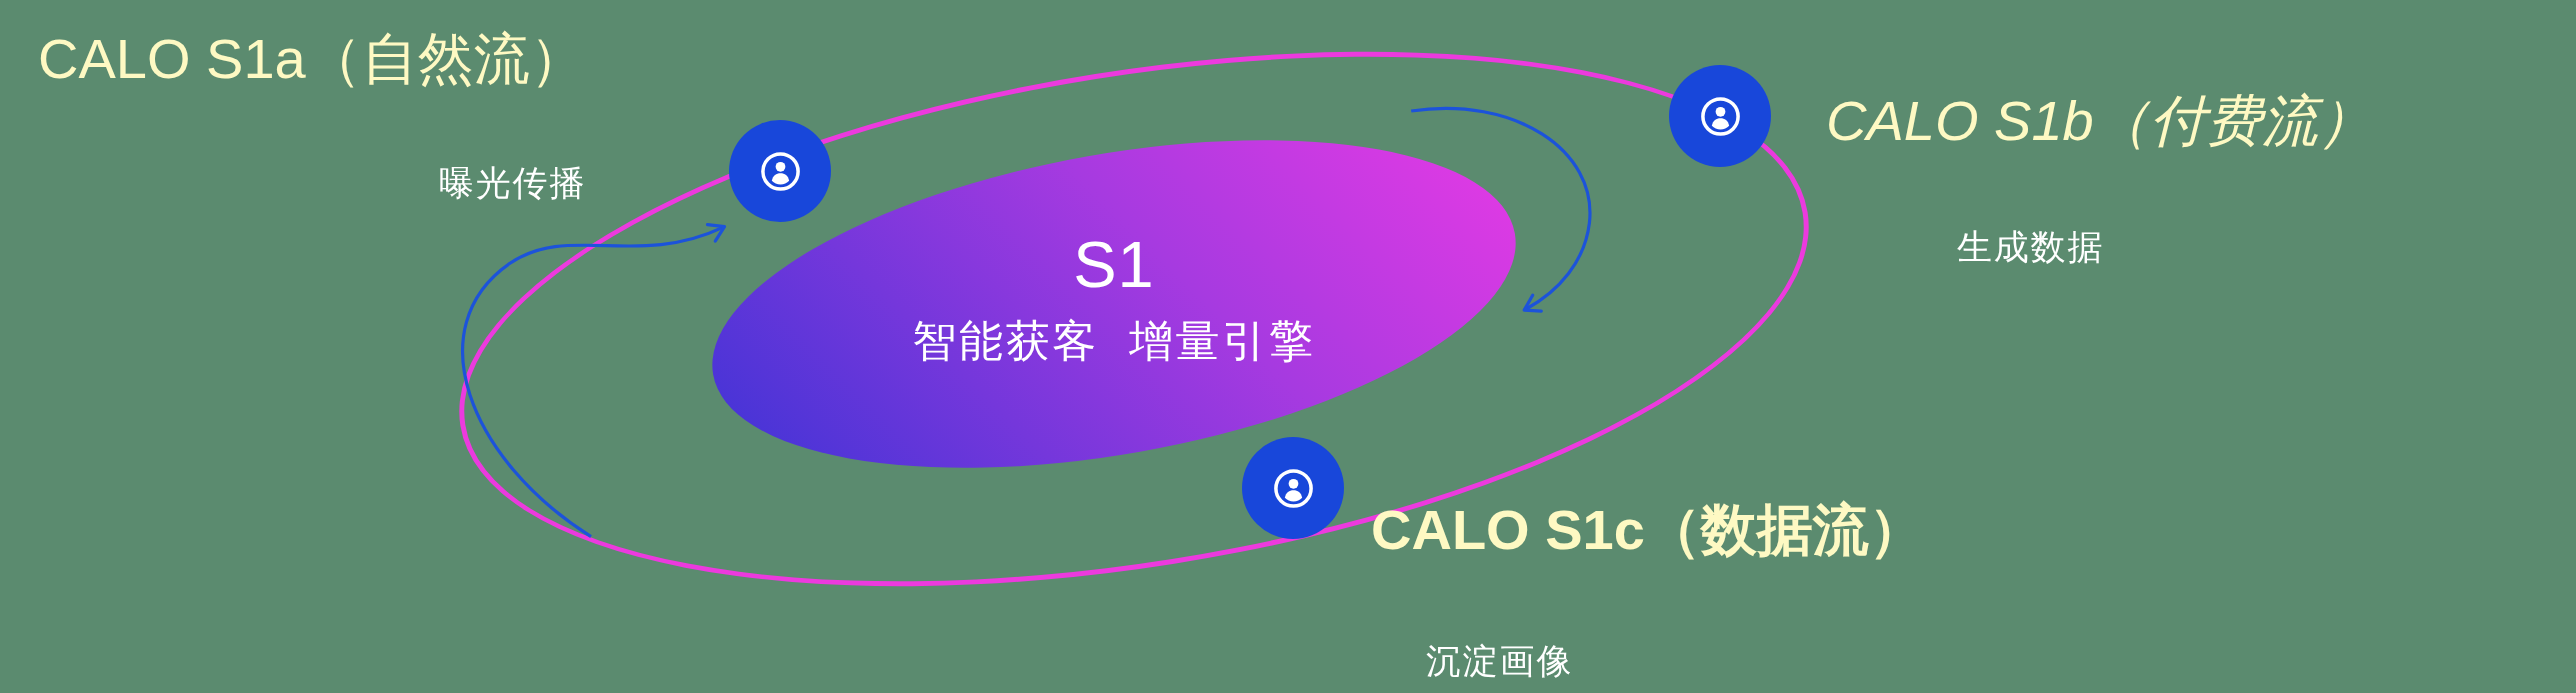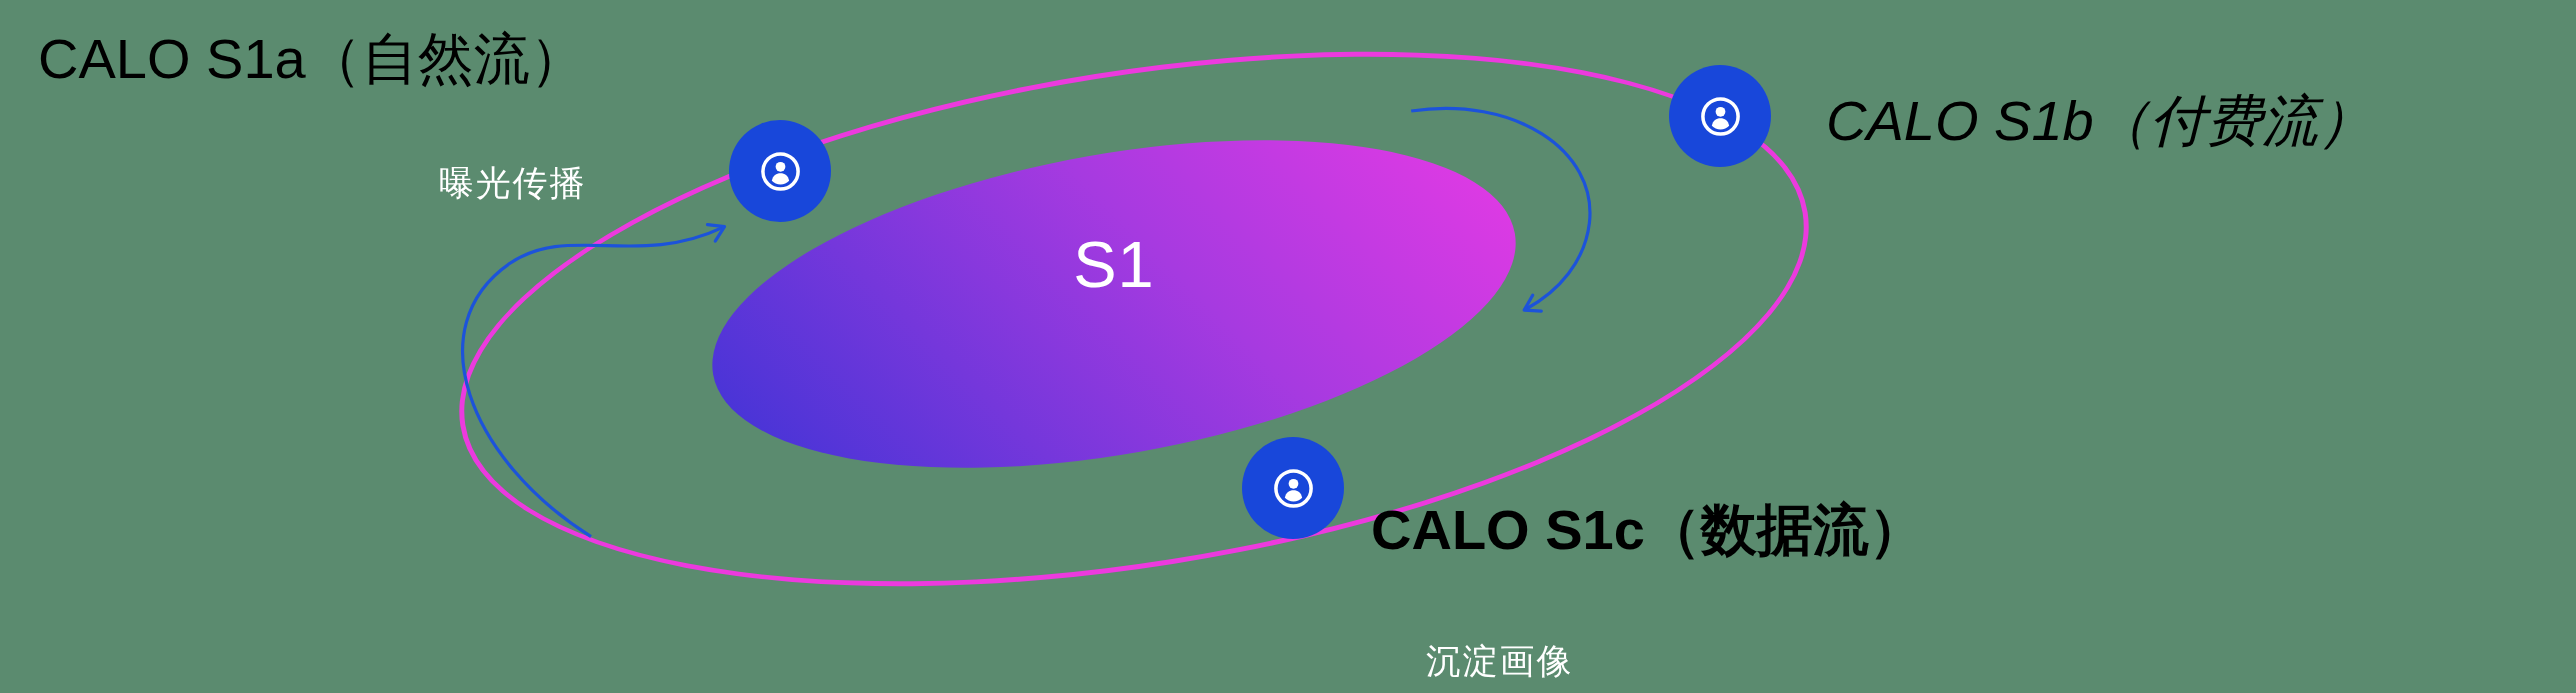--- a/index.html
+++ b/index.html
@@ -77,21 +77,21 @@
     align-items: center;
     justify-content: center;
   }
   .node svg { width: 65px; height: 65px; }
   .node1 { left: 729px; top: 120px; }
   .node2 { left: 1669px; top: 65px; }
   .node3 { left: 1242px; top: 437px; }
 
   .label-blue {
     position: absolute;
-    color: #000000;
+    color: #fef9c3;
     font-size: 56px;
     white-space: nowrap;
   }
   .label-white {
     position: absolute;
     color: #ffffff;
     font-size: 35px;
     white-space: nowrap;
     letter-spacing: 1.8px;
   }
@@ -117,20 +117,21 @@
       <marker id="ah" markerUnits="userSpaceOnUse" markerWidth="28" markerHeight="28" refX="19" refY="14" orient="auto">
         <path d="M5,4 L21,14 L5,24" fill="none" stroke="#1c53da" stroke-width="3.5" stroke-linecap="round" stroke-linejoin="round"></path>
       </marker>
     </defs>
     <path d="M 650 590 C 515 505 460 360 560 290 C 625 245 700 295 795 250" fill="none" stroke="#1c53da" stroke-width="3.5" marker-end="url(#ah)"></path>
     <path d="M 1552 122 C 1665 105 1757 165 1748 245 C 1743 287 1715 320 1678 340" fill="none" stroke="#1c53da" stroke-width="3.5" marker-end="url(#ah)"></path>
   </svg>
 
   <div class="core-text">
     <div class="core-title">S1</div>
+    <div class="core-subtitle">智能获客  增量引擎</div>
   </div>
 
   <div class="node node1">
     <svg viewBox="0 0 48 48">
       <circle cx="24" cy="24" r="13" fill="none" stroke="#ffffff" stroke-width="2.6"></circle>
       <circle cx="24" cy="20.5" r="3.6" fill="#ffffff"></circle>
       <path d="M17.6 30.8 C18.4 26.8 20.9 25.2 24 25.2 C27.1 25.2 29.6 26.8 30.4 30.8
                C28.8 32.6 26.5 33.6 24 33.6 C21.5 33.6 19.2 32.6 17.6 30.8 Z" fill="#ffffff"></path>
     </svg>
   </div>
@@ -150,18 +151,19 @@
       <circle cx="24" cy="20.5" r="3.6" fill="#ffffff"></circle>
       <path d="M17.6 30.8 C18.4 26.8 20.9 25.2 24 25.2 C27.1 25.2 29.6 26.8 30.4 30.8
                C28.8 32.6 26.5 33.6 24 33.6 C21.5 33.6 19.2 32.6 17.6 30.8 Z" fill="#ffffff"></path>
     </svg>
   </div>
 
   <div class="label-blue label-s1a">CALO S1a（自然流）</div>
   <div class="label-white sublabel-s1a">曝光传播</div>
 
   <div class="label-blue label-s1b">CALO S1b（付费流）</div>
+  <div class="label-white sublabel-s1b">生成数据</div>
 
   <div class="label-blue label-s1c">CALO S1c（数据流）</div>
   <div class="label-white sublabel-s1c">沉淀画像</div>
 
 </div>
 
 
 </body></html>

